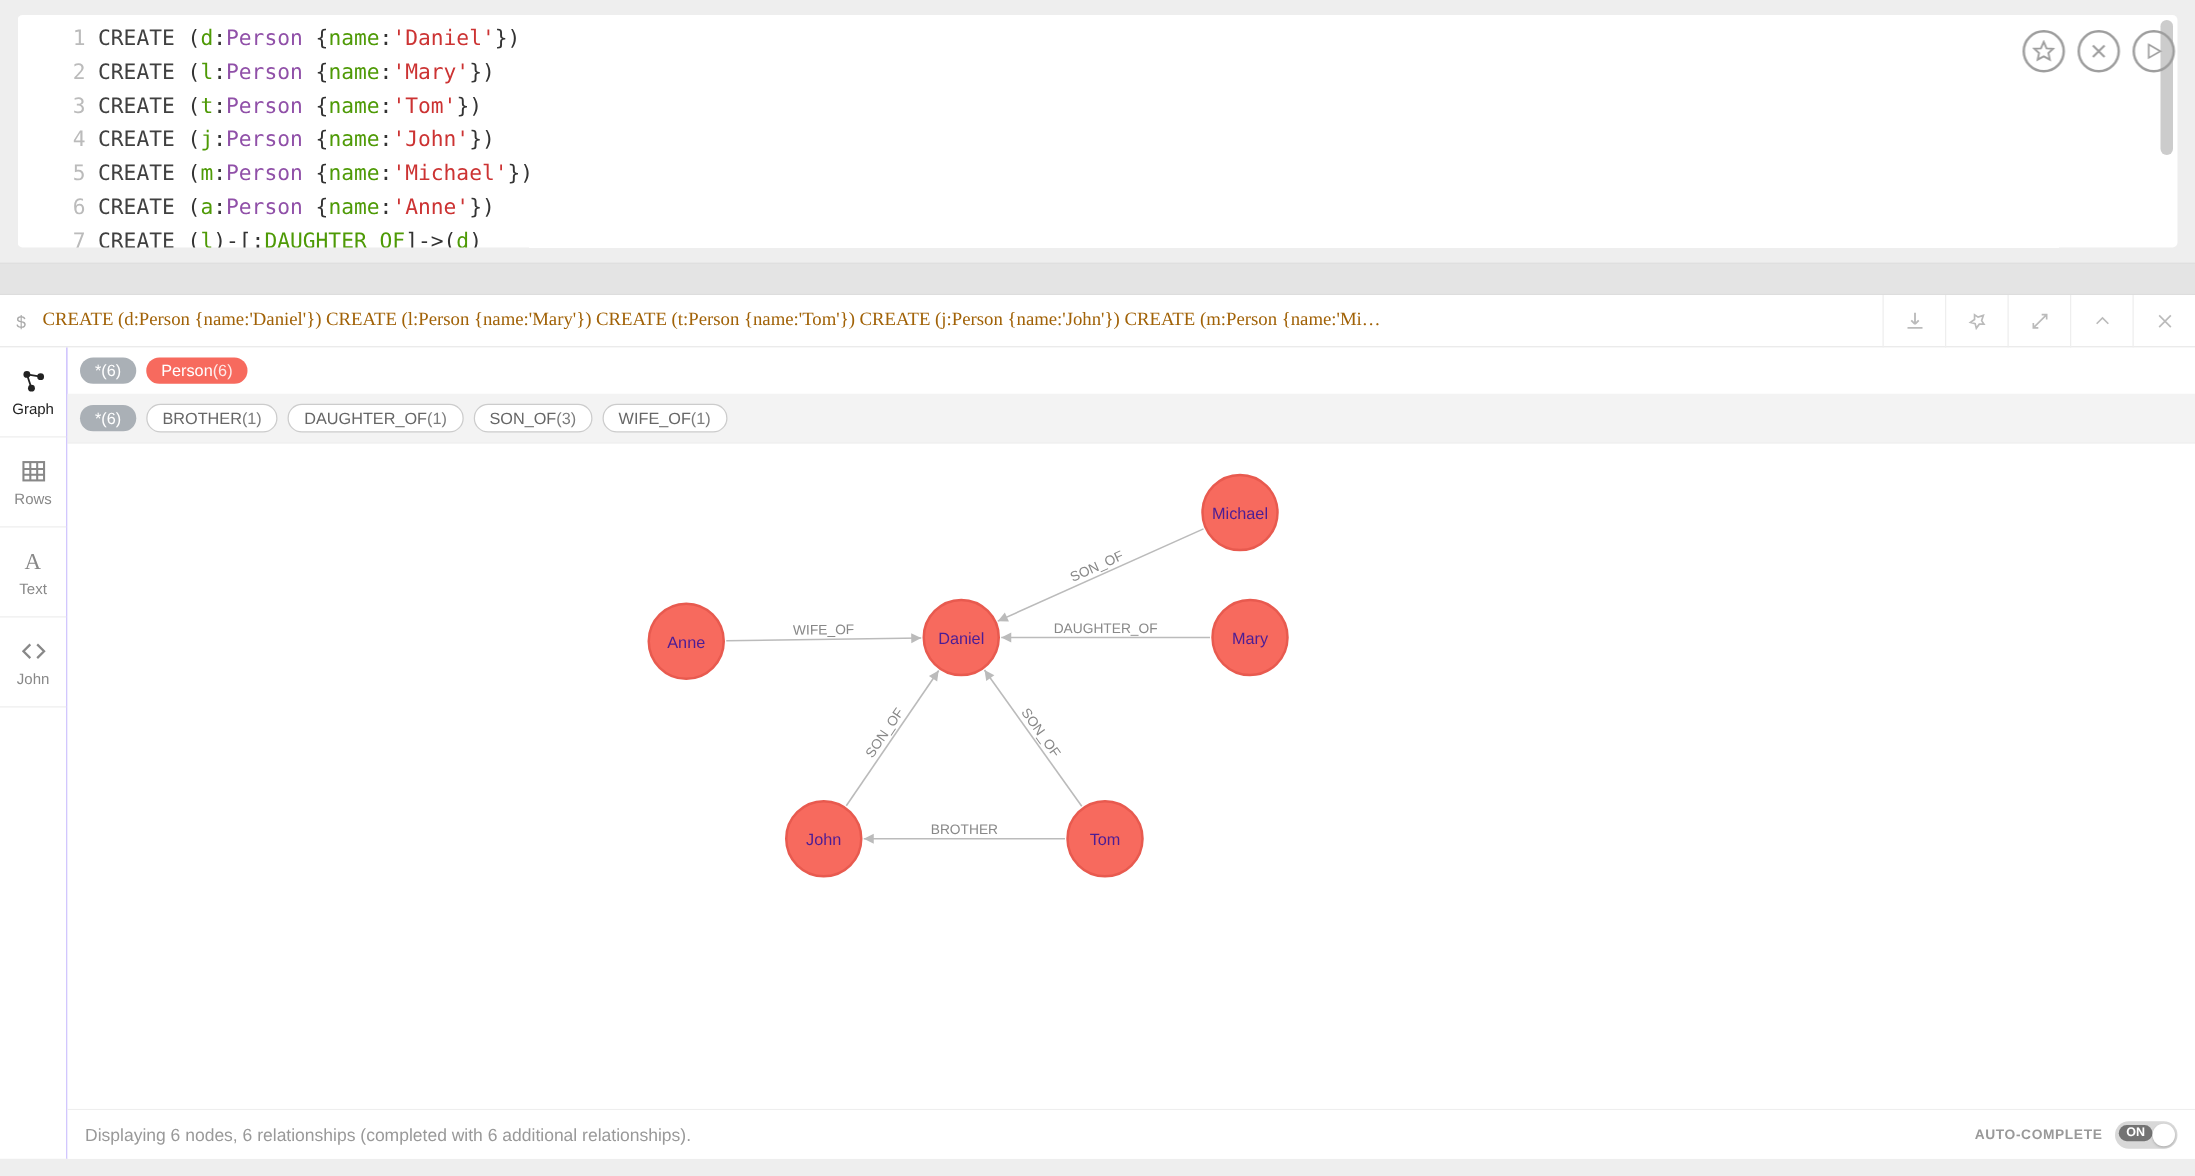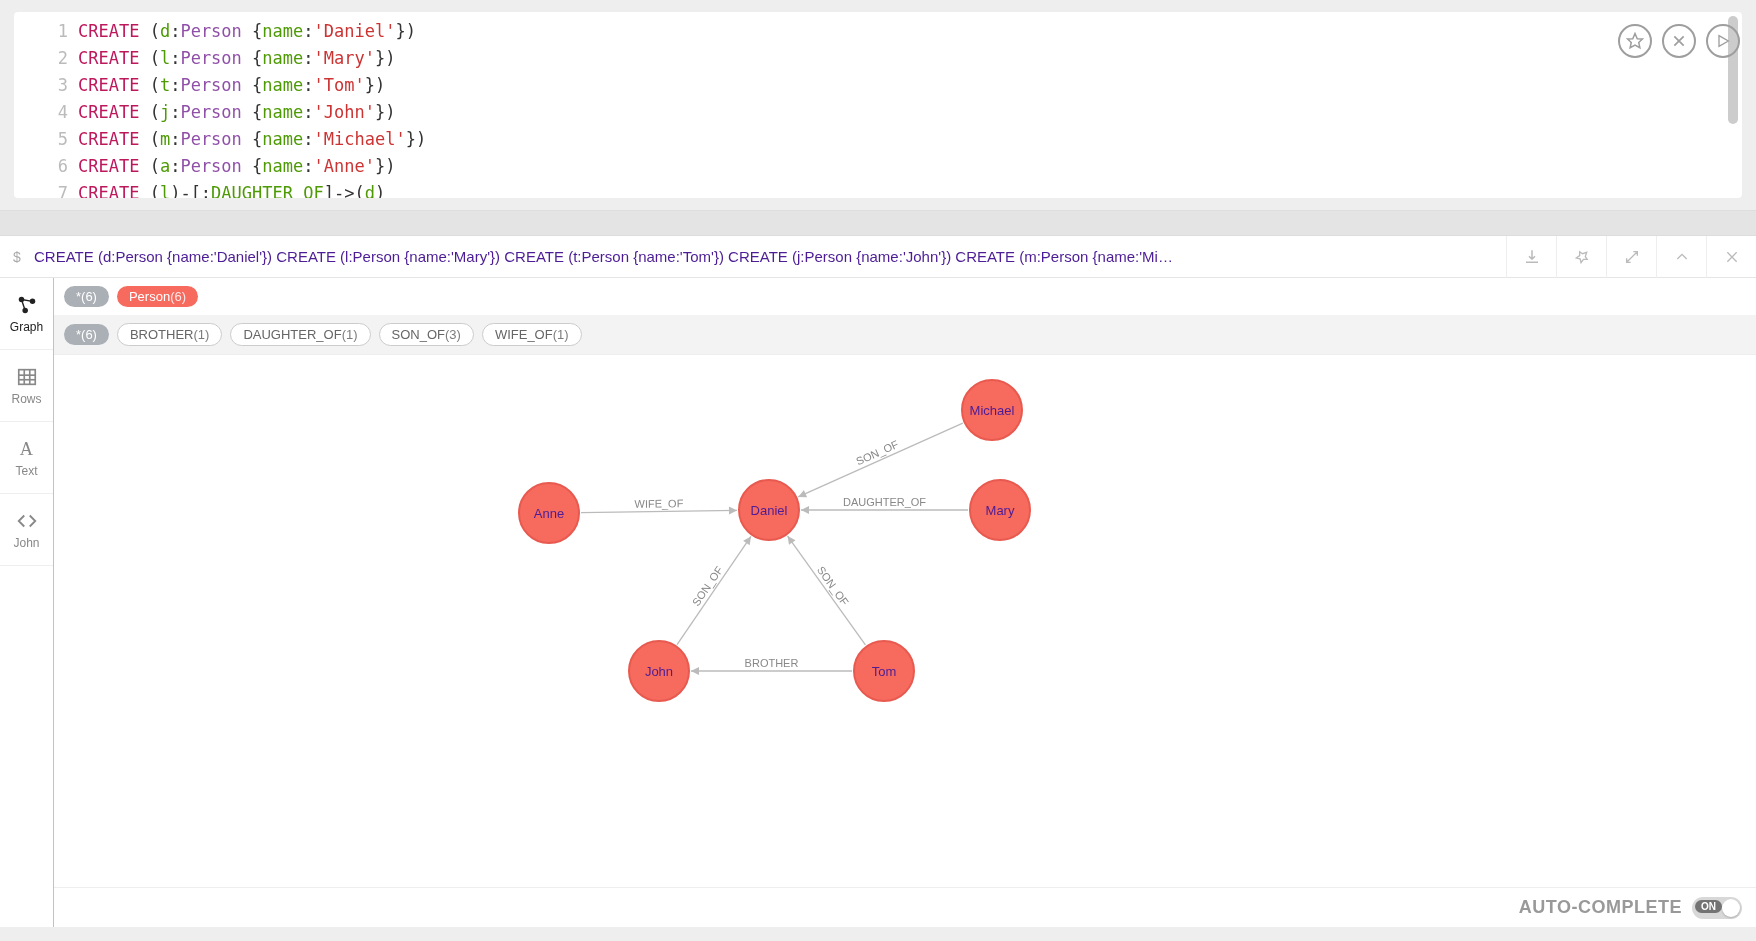--- a/index.html
+++ b/index.html
@@ -6,38 +6,38 @@
 body { font-family: -apple-system, BlinkMacSystemFont, "Segoe UI", Helvetica, Arial, sans-serif; background: #eee; color: #333; width: 1756px; height: 941px; overflow: hidden; }
 
 
 .editor-wrap { background: #eee; padding: 12px 14px 12px 14px; position: relative; }
 .editor { background: #fff; border-radius: 4px; padding: 6px 0; font-family: "Monaco","Menlo","Consolas",monospace; font-size: 17px; line-height: 27px; height: 186px; overflow-y: auto; position: relative; }
 .editor-inner { display: flex; }
 .gutter { width: 64px; text-align: right; padding-right: 10px; color: #bbb; user-select: none; }
 .code { flex: 1; white-space: pre; }
 .scrollbar-v { position: absolute; right: 4px; top: 4px; width: 10px; height: 108px; background: #ccc; border-radius: 5px; }
 
-.kw { color: #be185d; }
+.kw { color: #404040; }
 .var { color: #4e9a06; }
 .label { color: #9050a8; }
 .prop { color: #4e9a06; }
 .str { color: #cc3333; }
 .rel { color: #4e9a06; }
 .punc { color: #333; }
 
 .editor-controls { position: absolute; right: 16px; top: 24px; display: flex; gap: 10px; }
 .ctrl-btn { width: 34px; height: 34px; border: 2px solid #9e9e9e; border-radius: 50%; display: flex; align-items: center; justify-content: center; color: #9e9e9e; cursor: pointer; background: transparent; }
 
 
 .gray-bar { height: 26px; background: #e4e4e4; border-top: 1px solid #ddd; border-bottom: 1px solid #ddd; }
 
 
 .query-row { background: #fff; border-bottom: 1px solid #e5e5e5; display: flex; align-items: center; height: 42px; }
 .query-prompt { width: 24px; text-align: center; color: #aaa; font-size: 14px; padding-left: 10px; }
-.query-text { flex: 1; font-family: Liberation Sans, sans-serif; font-size: 15px; color: #4c1d95; white-space: nowrap; overflow: hidden; text-overflow: ellipsis; padding: 0 10px; }
+.query-text { flex: 1; font-family: Liberation Serif, serif; font-size: 15px; color: #a16207; white-space: nowrap; overflow: hidden; text-overflow: ellipsis; padding: 0 10px; }
 .query-actions { display: flex; }
 .q-act { width: 50px; height: 42px; border-left: 1px solid #eee; display: flex; align-items: center; justify-content: center; color: #bbb; cursor: pointer; }
 
 
 .result-area { display: flex; height: 649px; background: #fff; }
 .view-sidebar { width: 54px; border-right: 1px solid #c4b5fd; }
 .view-item { height: 72px; display: flex; flex-direction: column; align-items: center; justify-content: center; gap: 4px; border-bottom: 1px solid #eee; cursor: pointer; color: #888; }
 .view-item.active { color: #222; }
 .view-label { font-size: 12px; }
 
@@ -53,21 +53,21 @@
 
 .graph-canvas { flex: 1; position: relative; background: #fff; }
 .node { position: absolute; width: 62px; height: 62px; border-radius: 50%; background: #f76a5e; border: 2px solid #e85a4f; color: #4c1d95; display: flex; align-items: center; justify-content: center; font-size: 13px; transform: translate(-50%, -50%); }
 .edge-line { stroke: #bbb; stroke-width: 1.3; fill: none; }
 .edge-label { font-size: 11px; fill: #888; text-anchor: middle; }
 .arrow { fill: #bbb; }
 
 
 .status-bar { border-top: 1px solid #eee; background: #fff; height: 40px; display: flex; align-items: center; padding: 0 14px; color: #999; font-size: 14px; }
 .status-right { margin-left: auto; display: flex; align-items: center; gap: 10px; }
-.auto-label { color: #999; font-size: 18px; font-weight: 600; letter-spacing: 0.5px; }
+.auto-label { color: #999; font-size: 11px; font-weight: 600; letter-spacing: 0.5px; }
 .toggle { width: 50px; height: 22px; background: #d8d8d8; border-radius: 11px; position: relative; cursor: pointer; }
 .toggle-on { position: absolute; left: 3px; top: 3px; background: #737373; color: #fff; font-size: 10px; font-weight: bold; border-radius: 9px; padding: 1px 6px; }
 .toggle-knob { position: absolute; right: 2px; top: 2px; width: 18px; height: 18px; background: #fff; border-radius: 50%; box-shadow: 0 1px 2px rgba(0,0,0,0.2); }
 </style>
 </head>
 <body>
 
 <div class="editor-wrap">
   <div class="editor">
     <div class="editor-inner">
@@ -228,20 +228,21 @@
         </svg>
         <div class="node" style="left: 715px; top: 155px;">Daniel</div>
         <div class="node" style="left: 495px; top: 158px;">Anne</div>
         <div class="node" style="left: 946px; top: 155px;">Mary</div>
         <div class="node" style="left: 938px; top: 55px;">Michael</div>
         <div class="node" style="left: 605px; top: 316px;">John</div>
         <div class="node" style="left: 830px; top: 316px;">Tom</div>
       </div>
 
     <div class="status-bar">
+      <span>Displaying 6 nodes, 6 relationships (completed with 6 additional relationships).</span>
       <div class="status-right">
         <span class="auto-label">AUTO-COMPLETE</span>
         <div class="toggle">
           <span class="toggle-on">ON</span>
           <span class="toggle-knob"></span>
         </div>
       </div>
     </div>
   </div>
 </div>

